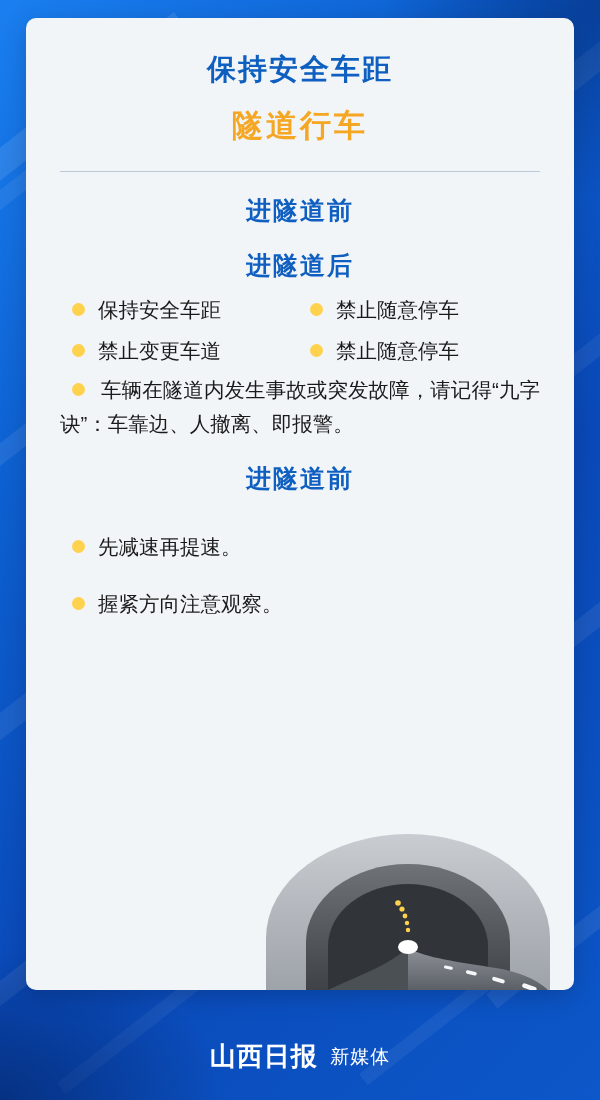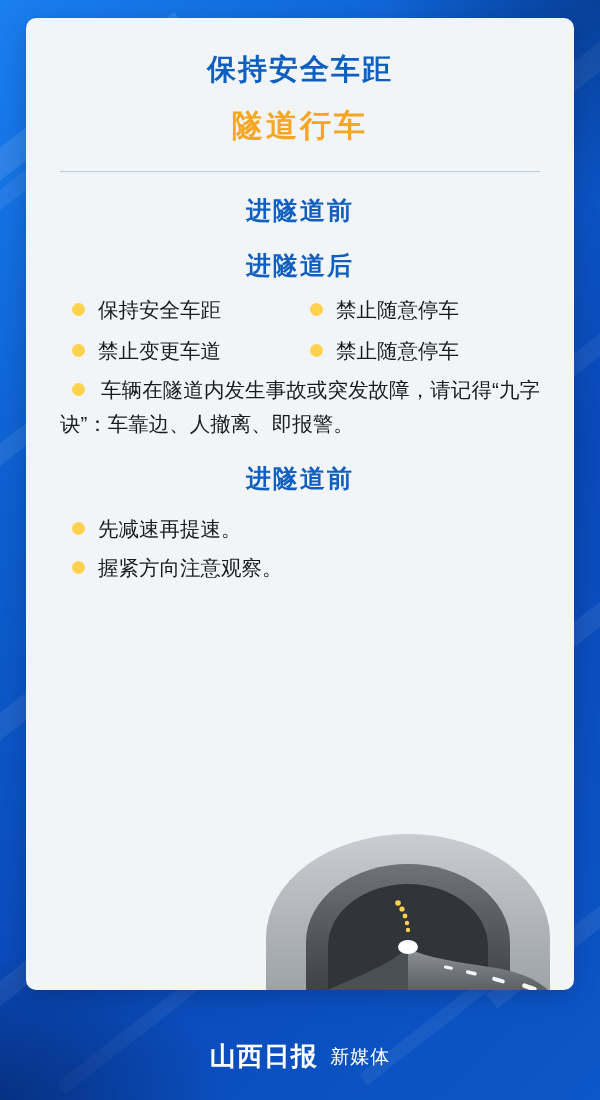--- a/index.html
+++ b/index.html
@@ -149,21 +149,21 @@
     top: 9px;
     width: 13px;
     height: 13px;
     border-radius: 50%;
     background: #ffd24d;
   }
 
   .list-single {
     padding: 2px 34px 0 46px;
   }
-  .list-single .item { margin: 6px 0; }
+  .list-single .item { margin: 24px 0; }
 
   .tunnel-wrap {
     position: absolute;
     right: 16px;
     bottom: 0;
     width: 300px;
     height: 160px;
   }
 
   .footer {

